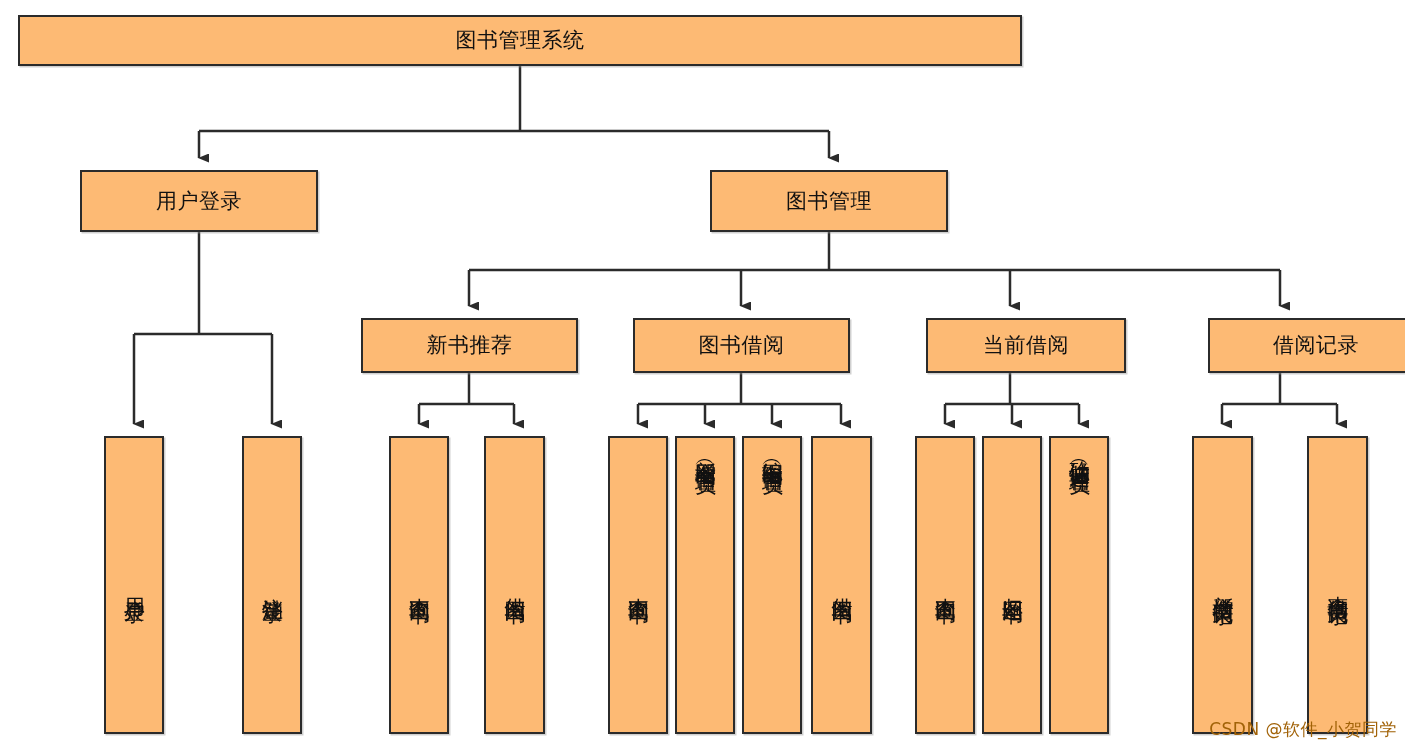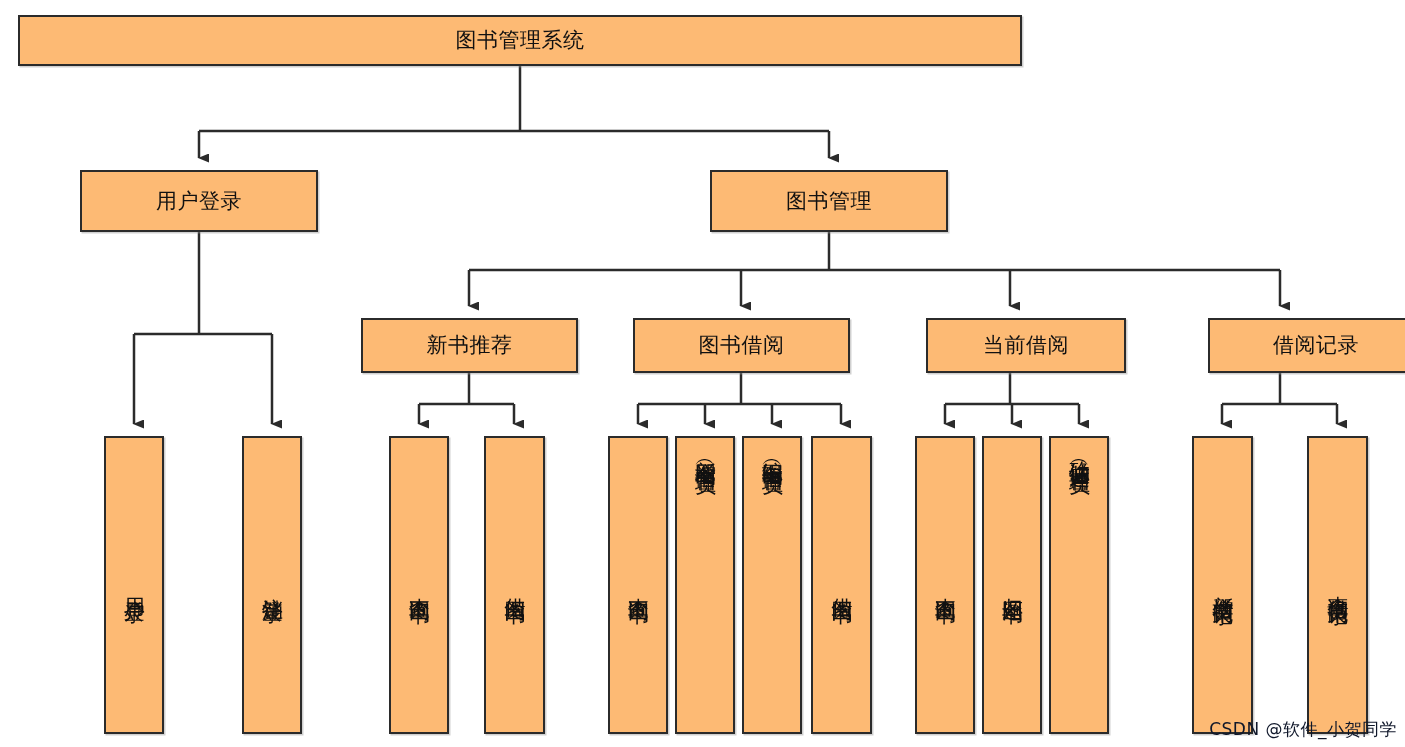--- a/index.html
+++ b/index.html
@@ -55,21 +55,21 @@
   }
   .node.leaf.centered {
     align-items: center;
     padding-top: 0;
   }
   .watermark {
     position: absolute;
     right: 8px;
     bottom: 6px;
     font-size: 17px;
-    color: #0f172a;
+    color: #a16207;
     white-space: nowrap;
     letter-spacing: 0.5px;
   }
 </style>
 </head>
 <body>
 
 <div id="canvas">
 
   <svg class="wires" viewBox="0 0 1405 747">

